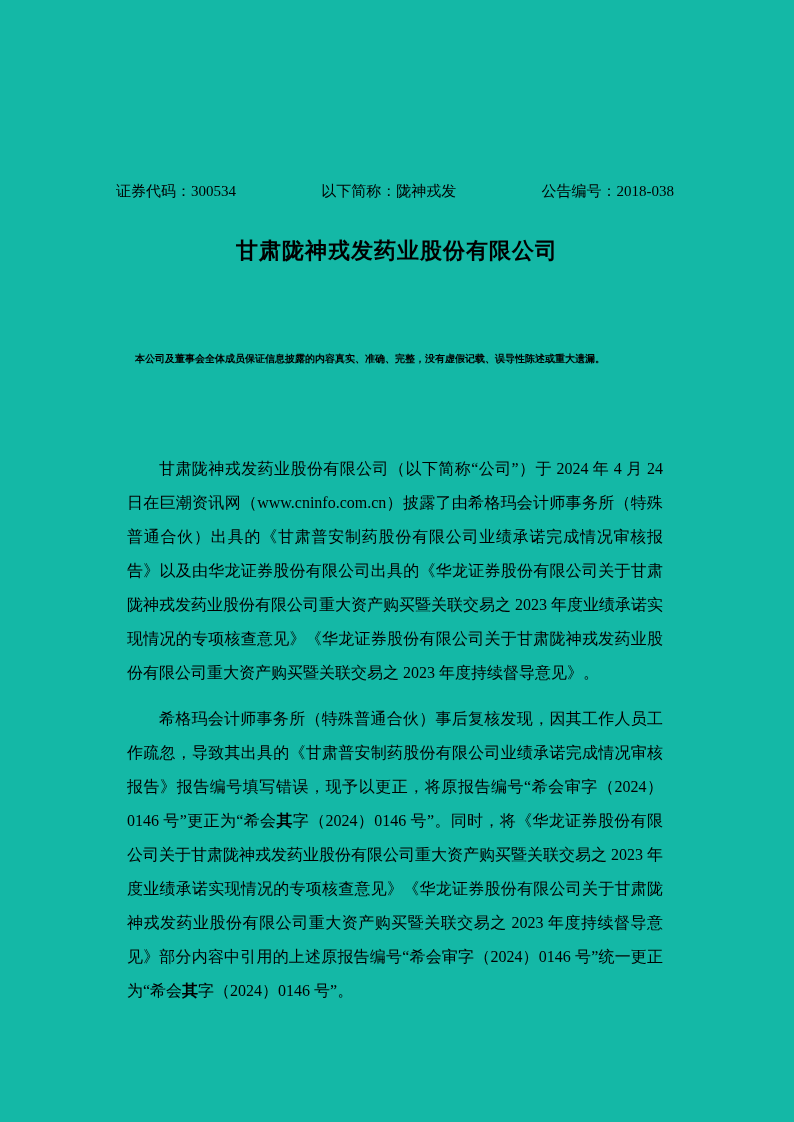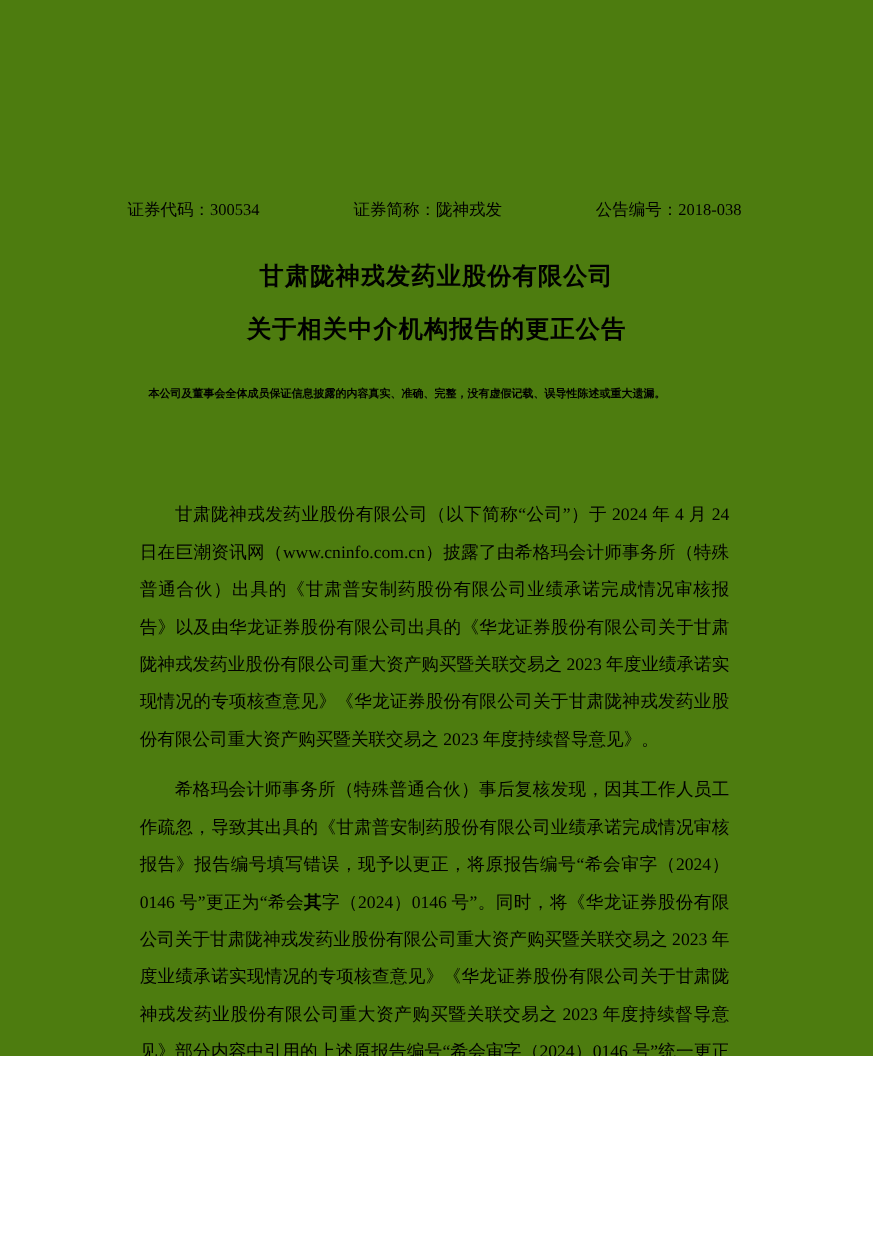--- a/index.html
+++ b/index.html
@@ -3,22 +3,22 @@
 <meta charset="utf-8">
 <style>
   html, body {
     margin: 0;
     padding: 0;
     background: #ffffff;
   }
   .page {
     position: relative;
     width: 794px;
-    height: 960px;
-    background: #4d7c0f;
+    height: 1122px;
+    background: #14b8a6;
     color: #000000;
     font-family: "Liberation Serif", "DejaVu Serif", serif;
     overflow: hidden;
   }
   .doc-header {
     position: absolute;
     top: 181px;
     left: 116px;
     width: 558px;
     display: flex;
@@ -72,27 +72,26 @@
     font-family: "Liberation Sans", "DejaVu Sans", sans-serif;
   }
 </style>
 </head>
 <body>
 
 <div class="page">
 
   <div class="doc-header">
     <span>证券代码：300534</span>
-    <span>证券简称：陇神戎发</span>
+    <span>以下简称：陇神戎发</span>
     <span>公告编号：2018-038</span>
   </div>
 
   <h1 class="doc-title">甘肃陇神戎发药业股份有限公司</h1>
 
-  <h2 class="doc-subtitle">关于相关中介机构报告的更正公告</h2>
 
   <p class="disclaimer">本公司及董事会全体成员保证信息披露的内容真实、准确、完整，没有虚假记载、误导性陈述或重大遗漏。</p>
 
   <div class="doc-body">
     <p><span>甘肃陇神戎发药业股份有限公司（以下简称“公司”）于 2024 年 4 月 24 日在巨潮资讯网（www.cninfo.com.cn）披露了由希格玛会计师事务所（特殊普通合伙）出具的《甘肃普安制药股份有限公司业绩承诺完成情况审核报告》以及由华龙证券股份有限公司出具的《华龙证券股份有限公司关于甘肃陇神戎发药业股份有限公司重大资产购买暨关联交易之 2023 年度业绩承诺实现情况的专项核查意见》《华龙证券股份有限公司关于甘肃陇神戎发药业股份有限公司重大资产购买暨关联交易之 2023 年度持续督导意见》。</span></p>
     <p><span>希格玛会计师事务所（特殊普通合伙）事后复核发现，因其工作人员工作疏忽，导致其出具的《甘肃普安制药股份有限公司业绩承诺完成情况审核报告》报告编号填写错误，现予以更正，将原报告编号“希会审字（2024）0146 号”更正为“希会</span><span class="b">其</span><span>字（2024）0146 号”。同时，将《华龙证券股份有限公司关于甘肃陇神戎发药业股份有限公司重大资产购买暨关联交易之 2023 年度业绩承诺实现情况的专项核查意见》《华龙证券股份有限公司关于甘肃陇神戎发药业股份有限公司重大资产购买暨关联交易之 2023 年度持续督导意见》部分内容中引用的上述原报告编号“希会审字（2024）0146 号”统一更正为“希会</span><span class="b">其</span><span>字（2024）0146 号”。</span></p>
   </div>
 
 </div>
 

